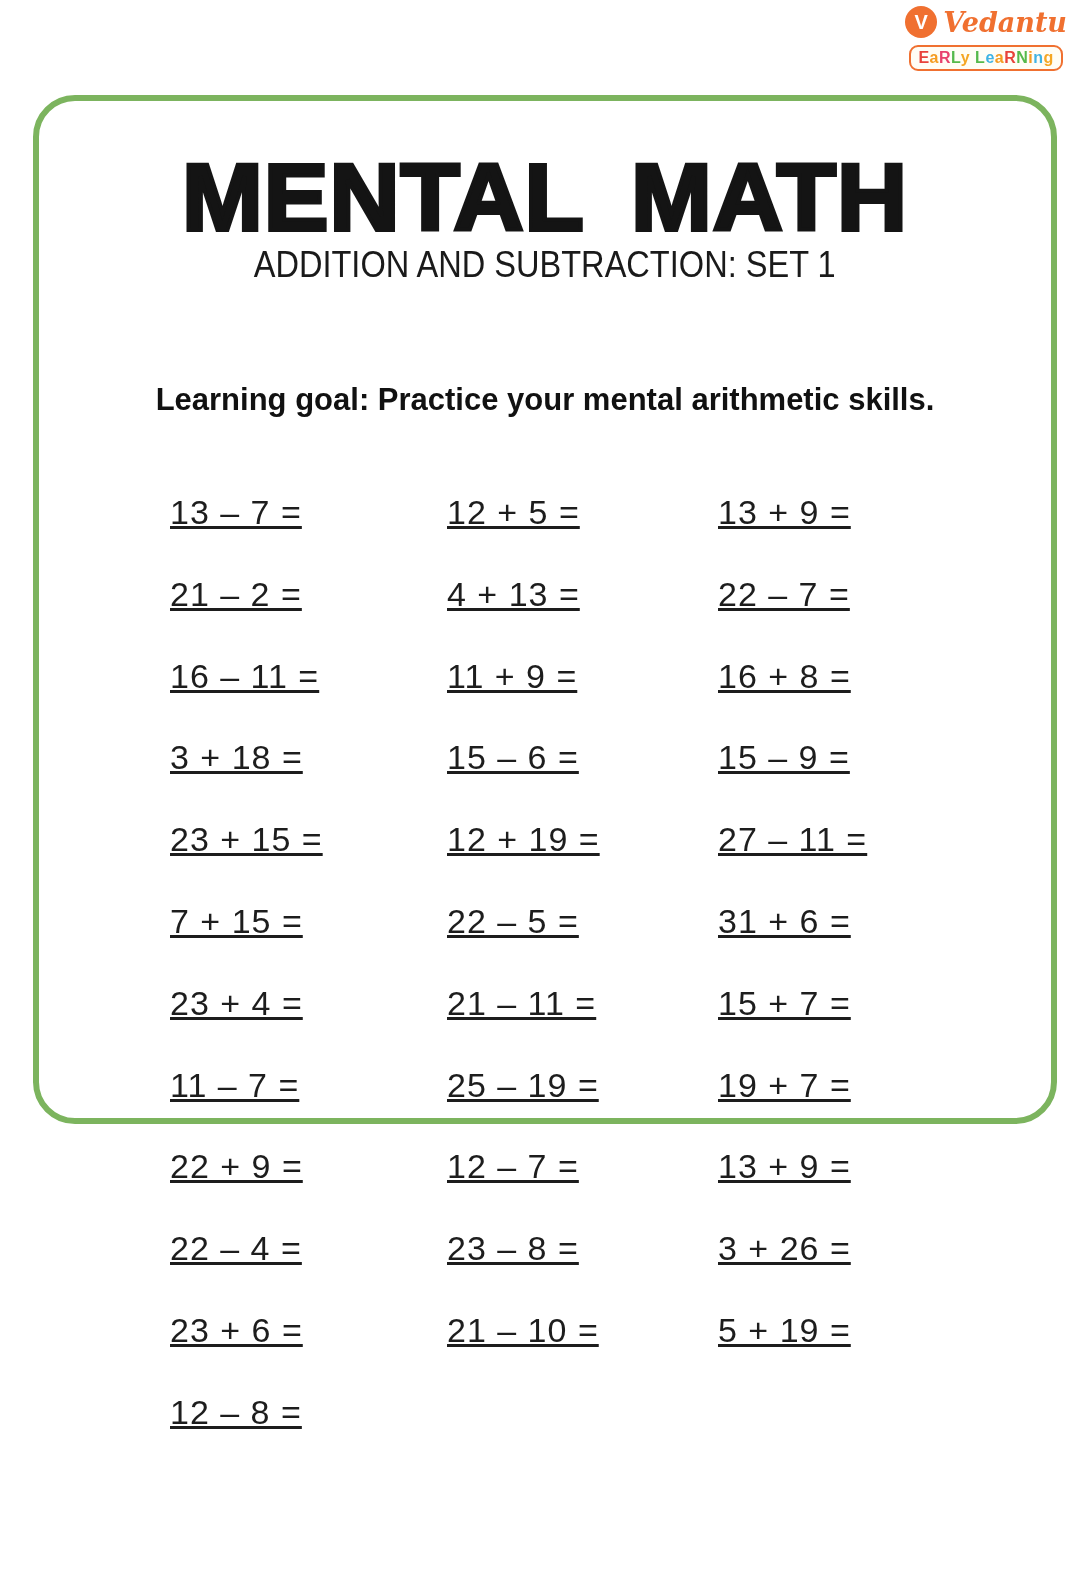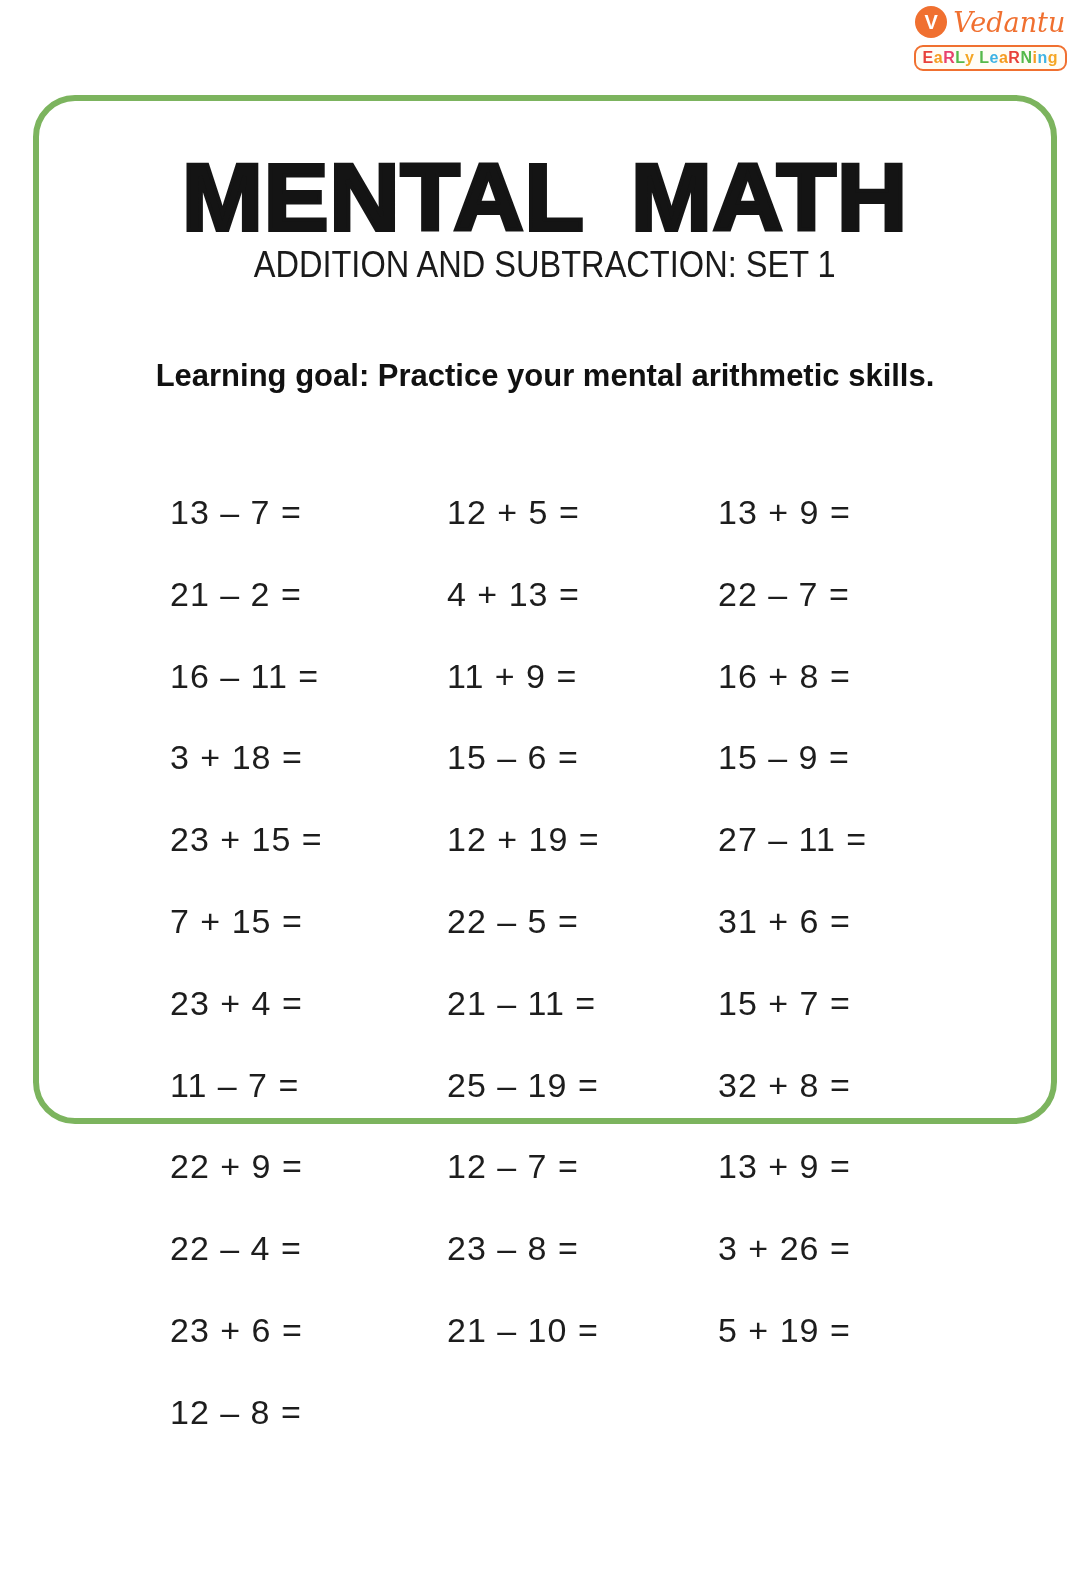--- a/index.html
+++ b/index.html
@@ -28,21 +28,21 @@
     background:var(--orange);
     display:flex;align-items:center;justify-content:center;
   }
   .v-glyph{
     color:#ffffff;font-weight:bold;font-size:20px;line-height:1;
     font-family:"Liberation Sans",sans-serif;
   }
   .logo-brand{
     color:var(--orange);
     font-family:"DejaVu Serif",serif;
-    font-style:italic;font-weight:normal;
+    font-style:italic;font-weight:bold;
     font-size:27px;line-height:1;
   }
   .logo-badge{
     margin-top:7px;
     border:2px solid var(--orange);
     border-radius:9px;
     background:#fffdf5;
     padding:1px 7px 2px 7px;
     font-weight:bold;font-size:16px;line-height:1.2;
     letter-spacing:0.5px;
@@ -77,21 +77,21 @@
     font-size:37px;
     font-weight:400;
     color:#1a1a1a;
     letter-spacing:0px;
     transform:scaleX(0.88);
     transform-origin:center;
     line-height:1;
     white-space:nowrap;
   }
   .goal{
-    margin-top:76px;
+    margin-top:100px;
     text-align:center;
     font-size:31px;
     font-weight:bold;
     color:#111111;
     letter-spacing:0px;
     line-height:1.1;
   }
 
   
   .grid{
@@ -100,20 +100,21 @@
     display:grid;
     grid-template-columns:277px 271px 300px;
     grid-auto-rows:81.8px;
   }
   .cell{
     font-size:34px;
     color:#1d1d1d;
     letter-spacing:1px;
     line-height:1;
     white-space:nowrap;
+    text-decoration:underline;
   }
 </style>
 </head>
 <body>
 
 <div class="page">
 
   <div class="logo">
     <div class="logo-top">
       <span class="logo-circle">
@@ -147,21 +148,21 @@
         <div class="cell">12 + 19 =</div>
         <div class="cell">27 – 11 =</div>
         <div class="cell">7 + 15 =</div>
         <div class="cell">22 – 5 =</div>
         <div class="cell">31 + 6 =</div>
         <div class="cell">23 + 4 =</div>
         <div class="cell">21 – 11 =</div>
         <div class="cell">15 + 7 =</div>
         <div class="cell">11 – 7 =</div>
         <div class="cell">25 – 19 =</div>
-        <div class="cell">32 + 8 =</div>
+        <div class="cell">19 + 7 =</div>
         <div class="cell">22 + 9 =</div>
         <div class="cell">12 – 7 =</div>
         <div class="cell">13 + 9 =</div>
         <div class="cell">22 – 4 =</div>
         <div class="cell">23 – 8 =</div>
         <div class="cell">3 + 26 =</div>
         <div class="cell">23 + 6 =</div>
         <div class="cell">21 – 10 =</div>
         <div class="cell">5 + 19 =</div>
         <div class="cell">12 – 8 =</div>

